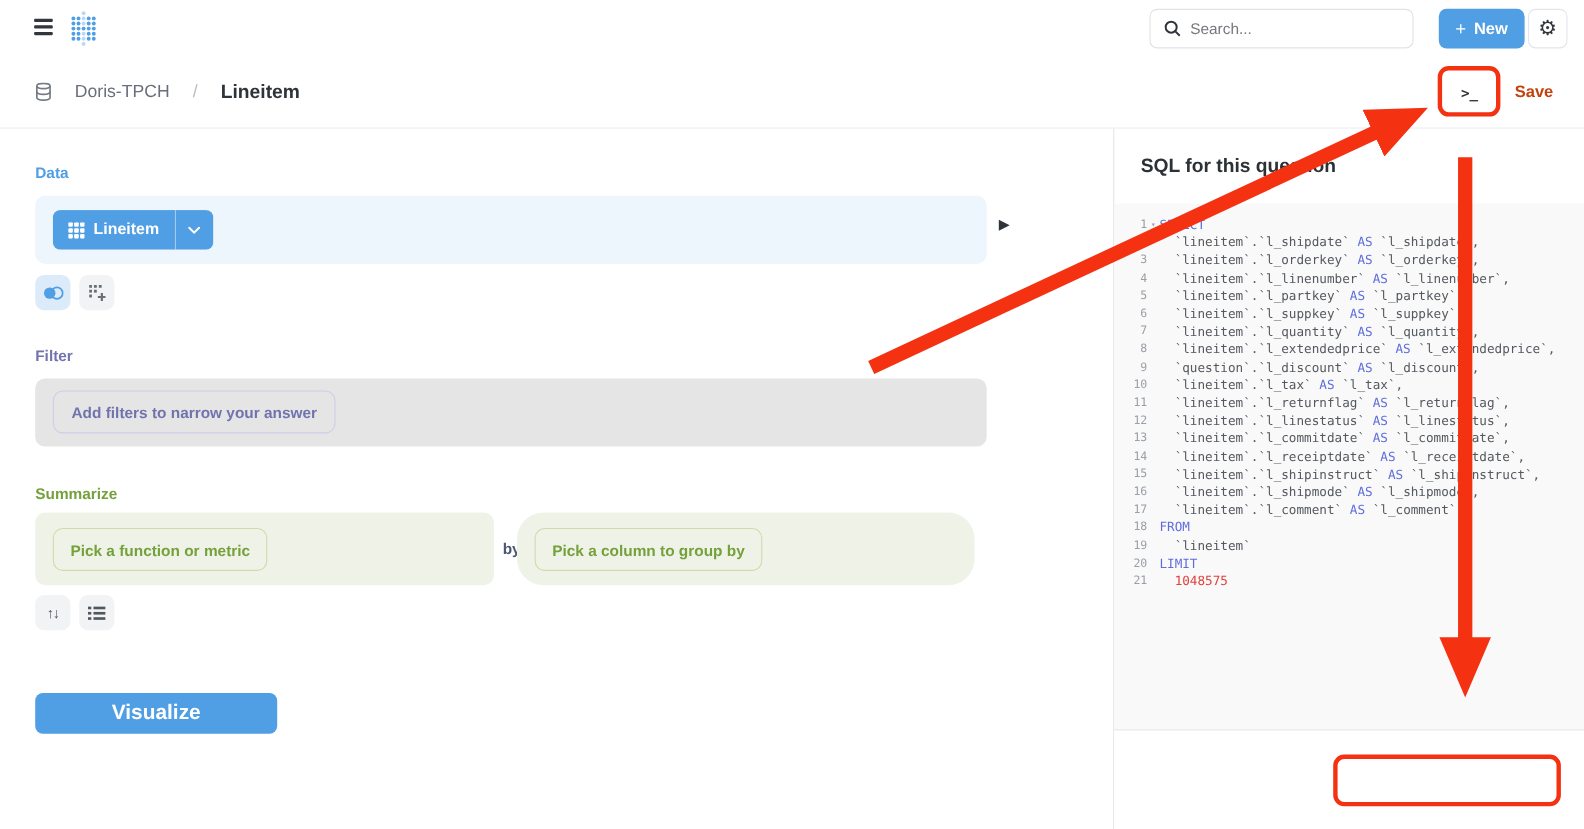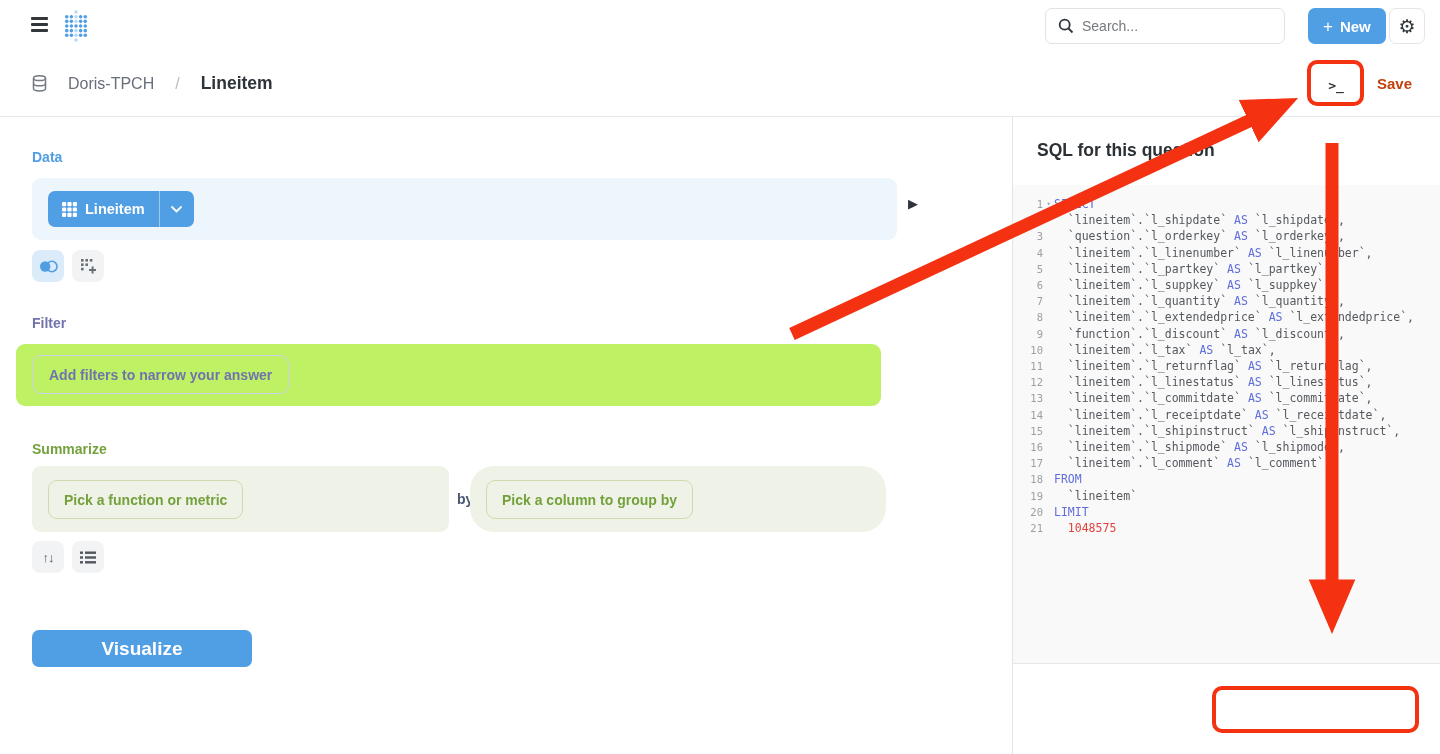--- a/index.html
+++ b/index.html
@@ -59,22 +59,22 @@
   .preview-btn { position:absolute; left:908px; top:79px; font-size:13px; color:#2e343a;
                  background:none; border:none; cursor:pointer; }
 
   .mini-btn { position:absolute; width:32px; height:32px; border-radius:8px; border:none;
               display:flex; align-items:center; justify-content:center; cursor:pointer; }
   .join-btn { left:32px; top:133px; background:#dcebfa; }
   .custom-btn { left:72px; top:133px; background:#f1f3f4; }
   .sort-btn { left:32px; top:424px; background:#f1f3f4; color:#51575d; font-size:13px; font-weight:bold; letter-spacing:-1px; }
   .limit-btn { left:72px; top:424px; background:#f1f3f4; }
 
-  .filter-panel { position:absolute; left:16px; top:227px; width:865px; height:62px;
-                  background:#bef264; border-radius:9px; }
+  .filter-panel { position:absolute; left:32px; top:227px; width:865px; height:62px;
+                  background:#e5e5e5; border-radius:9px; }
   .filter-add-btn { position:absolute; left:16px; top:11px; height:39px; padding:0 16px;
                     background:transparent; border:1.5px solid #cdcee8; border-radius:9px;
                     color:#7173ad; font-size:14px; font-weight:bold; cursor:pointer;
                     font-family:"Liberation Sans",sans-serif; }
 
   .sum-panel { position:absolute; top:349px; height:66px; background:#eff3e7; border-radius:9px; }
   .sum-left { left:32px; width:417px; }
   .sum-right { left:470px; width:416px;border-radius:24px; }
   .sum-btn { position:absolute; left:16px; top:14px; height:39px; padding:0 15px;
              background:transparent; border:1.5px solid #ccdcae; border-radius:9px;
@@ -264,27 +264,27 @@
     </button>
 
     <button class="visualize-btn">Visualize</button>
   </main>
 
   <aside class="sql-panel">
     <div class="sql-title">SQL for this question</div>
     <div class="sql-code">
         <div class="code-line"><span class="ln">1</span><span class="fold">▾</span><span class="src"><span class="tk-kw">SELECT</span></span></div>
         <div class="code-line"><span class="ln">2</span><span class="fold"></span><span class="src"><span class="tk-id">  `lineitem`.`l_shipdate` </span><span class="tk-kw">AS</span><span class="tk-id"> `l_shipdate`,</span></span></div>
-        <div class="code-line"><span class="ln">3</span><span class="fold"></span><span class="src"><span class="tk-id">  `question`.`l_orderkey` </span><span class="tk-kw">AS</span><span class="tk-id"> `l_orderkey`,</span></span></div>
+        <div class="code-line"><span class="ln">3</span><span class="fold"></span><span class="src"><span class="tk-id">  `lineitem`.`l_orderkey` </span><span class="tk-kw">AS</span><span class="tk-id"> `l_orderkey`,</span></span></div>
         <div class="code-line"><span class="ln">4</span><span class="fold"></span><span class="src"><span class="tk-id">  `lineitem`.`l_linenumber` </span><span class="tk-kw">AS</span><span class="tk-id"> `l_linenumber`,</span></span></div>
         <div class="code-line"><span class="ln">5</span><span class="fold"></span><span class="src"><span class="tk-id">  `lineitem`.`l_partkey` </span><span class="tk-kw">AS</span><span class="tk-id"> `l_partkey`,</span></span></div>
         <div class="code-line"><span class="ln">6</span><span class="fold"></span><span class="src"><span class="tk-id">  `lineitem`.`l_suppkey` </span><span class="tk-kw">AS</span><span class="tk-id"> `l_suppkey`,</span></span></div>
         <div class="code-line"><span class="ln">7</span><span class="fold"></span><span class="src"><span class="tk-id">  `lineitem`.`l_quantity` </span><span class="tk-kw">AS</span><span class="tk-id"> `l_quantity`,</span></span></div>
         <div class="code-line"><span class="ln">8</span><span class="fold"></span><span class="src"><span class="tk-id">  `lineitem`.`l_extendedprice` </span><span class="tk-kw">AS</span><span class="tk-id"> `l_extendedprice`,</span></span></div>
-        <div class="code-line"><span class="ln">9</span><span class="fold"></span><span class="src"><span class="tk-id">  `function`.`l_discount` </span><span class="tk-kw">AS</span><span class="tk-id"> `l_discount`,</span></span></div>
+        <div class="code-line"><span class="ln">9</span><span class="fold"></span><span class="src"><span class="tk-id">  `question`.`l_discount` </span><span class="tk-kw">AS</span><span class="tk-id"> `l_discount`,</span></span></div>
         <div class="code-line"><span class="ln">10</span><span class="fold"></span><span class="src"><span class="tk-id">  `lineitem`.`l_tax` </span><span class="tk-kw">AS</span><span class="tk-id"> `l_tax`,</span></span></div>
         <div class="code-line"><span class="ln">11</span><span class="fold"></span><span class="src"><span class="tk-id">  `lineitem`.`l_returnflag` </span><span class="tk-kw">AS</span><span class="tk-id"> `l_returnflag`,</span></span></div>
         <div class="code-line"><span class="ln">12</span><span class="fold"></span><span class="src"><span class="tk-id">  `lineitem`.`l_linestatus` </span><span class="tk-kw">AS</span><span class="tk-id"> `l_linestatus`,</span></span></div>
         <div class="code-line"><span class="ln">13</span><span class="fold"></span><span class="src"><span class="tk-id">  `lineitem`.`l_commitdate` </span><span class="tk-kw">AS</span><span class="tk-id"> `l_commitdate`,</span></span></div>
         <div class="code-line"><span class="ln">14</span><span class="fold"></span><span class="src"><span class="tk-id">  `lineitem`.`l_receiptdate` </span><span class="tk-kw">AS</span><span class="tk-id"> `l_receiptdate`,</span></span></div>
         <div class="code-line"><span class="ln">15</span><span class="fold"></span><span class="src"><span class="tk-id">  `lineitem`.`l_shipinstruct` </span><span class="tk-kw">AS</span><span class="tk-id"> `l_shipinstruct`,</span></span></div>
         <div class="code-line"><span class="ln">16</span><span class="fold"></span><span class="src"><span class="tk-id">  `lineitem`.`l_shipmode` </span><span class="tk-kw">AS</span><span class="tk-id"> `l_shipmode`,</span></span></div>
         <div class="code-line"><span class="ln">17</span><span class="fold"></span><span class="src"><span class="tk-id">  `lineitem`.`l_comment` </span><span class="tk-kw">AS</span><span class="tk-id"> `l_comment`</span></span></div>
         <div class="code-line"><span class="ln">18</span><span class="fold"></span><span class="src"><span class="tk-kw">FROM</span></span></div>
         <div class="code-line"><span class="ln">19</span><span class="fold"></span><span class="src"><span class="tk-id">  `lineitem`</span></span></div>

